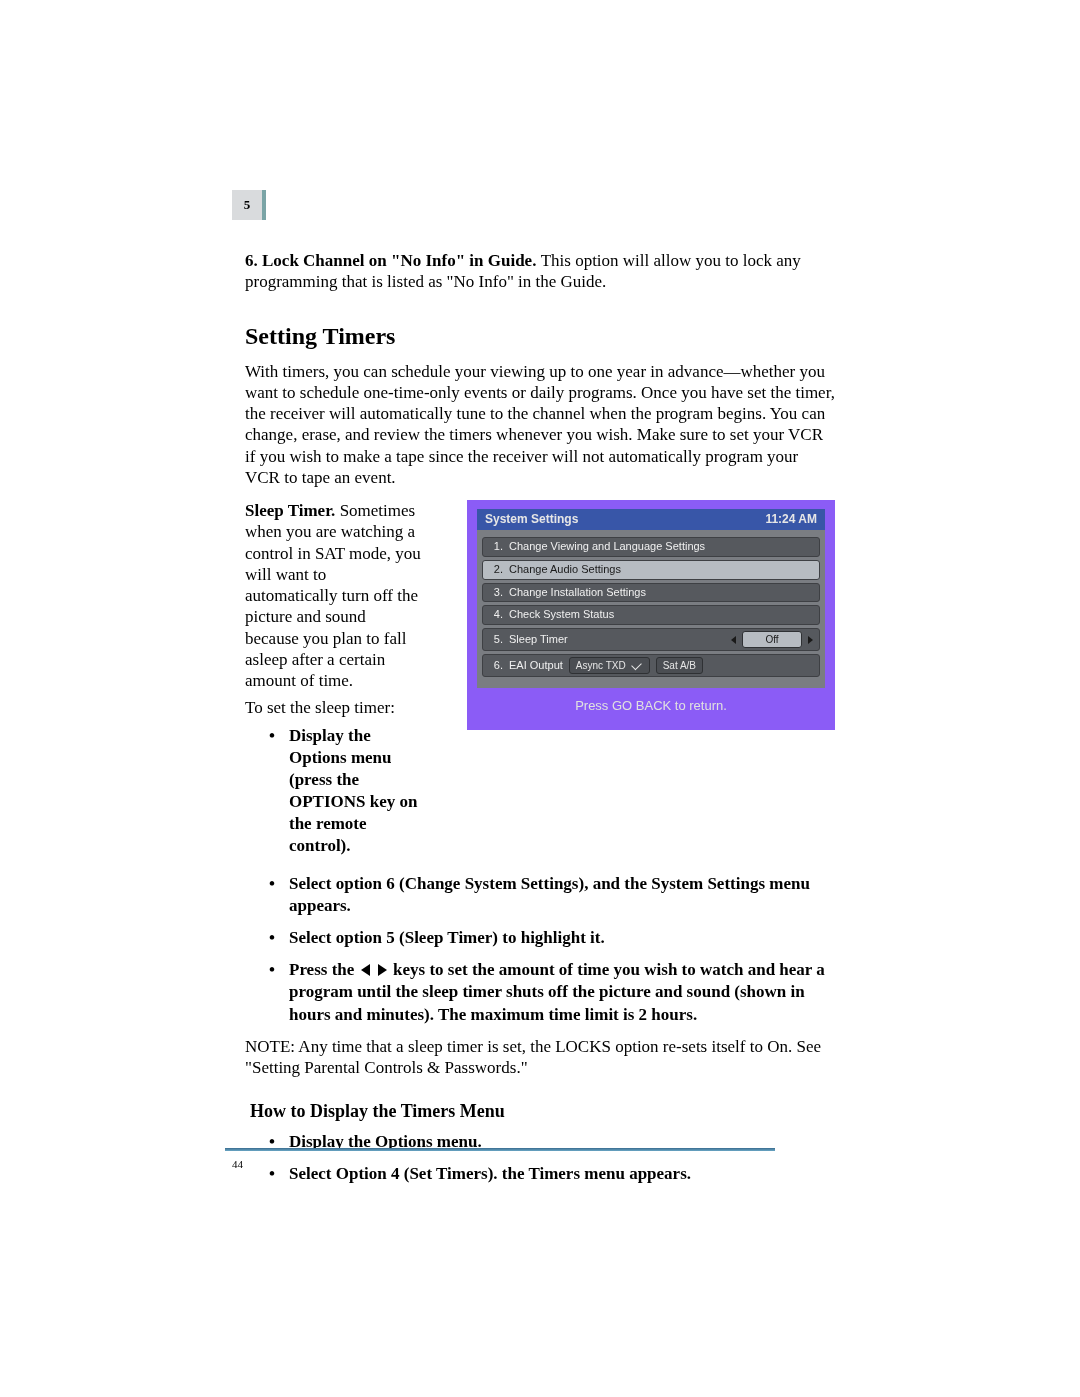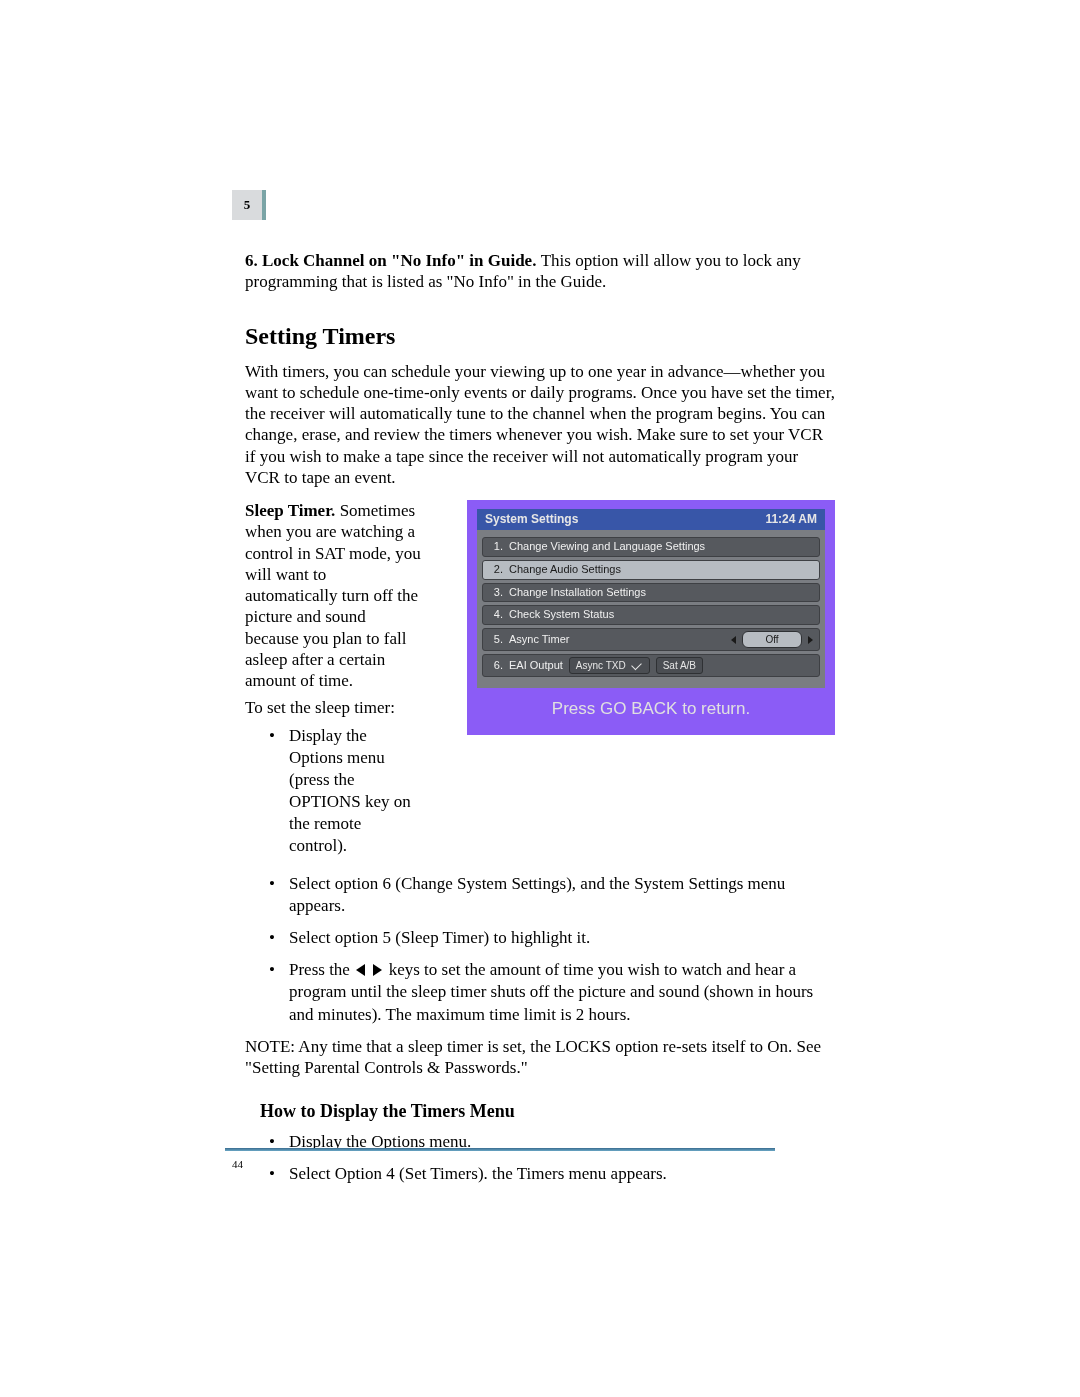--- a/index.html
+++ b/index.html
@@ -37,21 +37,21 @@
   }
   p { margin: 0 0 6px 0; }
   h2 {
     font-size: 24px;
     font-weight: bold;
     margin: 28px 0 10px 0;
   }
   h3 {
     font-size: 18px;
     font-weight: bold;
-    margin: 22px 0 8px 15px;
+    margin: 22px 0 8px 5px;
   }
   .row-wrap {
     overflow: hidden;
     margin-top: 12px;
   }
   .col-text {
     float: left;
     width: 190px;
     padding-right: 14px;
     box-sizing: border-box;
@@ -109,29 +109,30 @@
   .tri-l, .tri-r {
     width: 0; height: 0;
     border-top: 4px solid transparent;
     border-bottom: 4px solid transparent;
     display: inline-block;
   }
   .tri-l { border-right: 5px solid currentColor; }
   .tri-r { border-left: 5px solid currentColor; }
   .ss-foot {
     text-align: center;
-    font-size: 17px;
+    font-size: 13px;
     padding: 10px 0 4px 0;
     color: #e0e0e0;
   }
   ul.bullets {
     list-style: none;
     padding: 0;
     margin: 6px 0 0 0;
     clear: both;
+    font-weight: bold;
   }
   ul.bullets > li {
     position: relative;
     padding-left: 30px;
     margin: 0 0 10px 14px;
     line-height: 1.3;
   }
   ul.bullets > li::before {
     content: "•";
     position: absolute;
@@ -214,23 +215,23 @@
           <div class="ss-row">
             <span class="ss-num">3.</span>
             <span class="ss-label">Change Installation Settings</span>
           </div>
           <div class="ss-row">
             <span class="ss-num">4.</span>
             <span class="ss-label">Check System Status</span>
           </div>
           <div class="ss-row">
             <span class="ss-num">5.</span>
-            <span class="ss-label">Async Timer</span>
+            <span class="ss-label">Sleep Timer</span>
             <span class="tri-l" style="color:#1a1a1a;"></span>
-            <span class="ss-pill sel" style="min-width:46px;justify-content:center;border-radius:6px;">Off</span>
+            <span class="ss-pill sel" style="min-width:46px;justify-content:center;">Off</span>
             <span class="tri-r" style="color:#1a1a1a;"></span>
           </div>
           <div class="ss-row">
             <span class="ss-num">6.</span>
             <span class="ss-label" style="flex:0 0 auto;">EAI Output</span>
             <span class="ss-pill">
               <span>Async TXD</span>
               <span class="check"></span>
             </span>
             <span class="ss-pill">Sat A/B</span>

